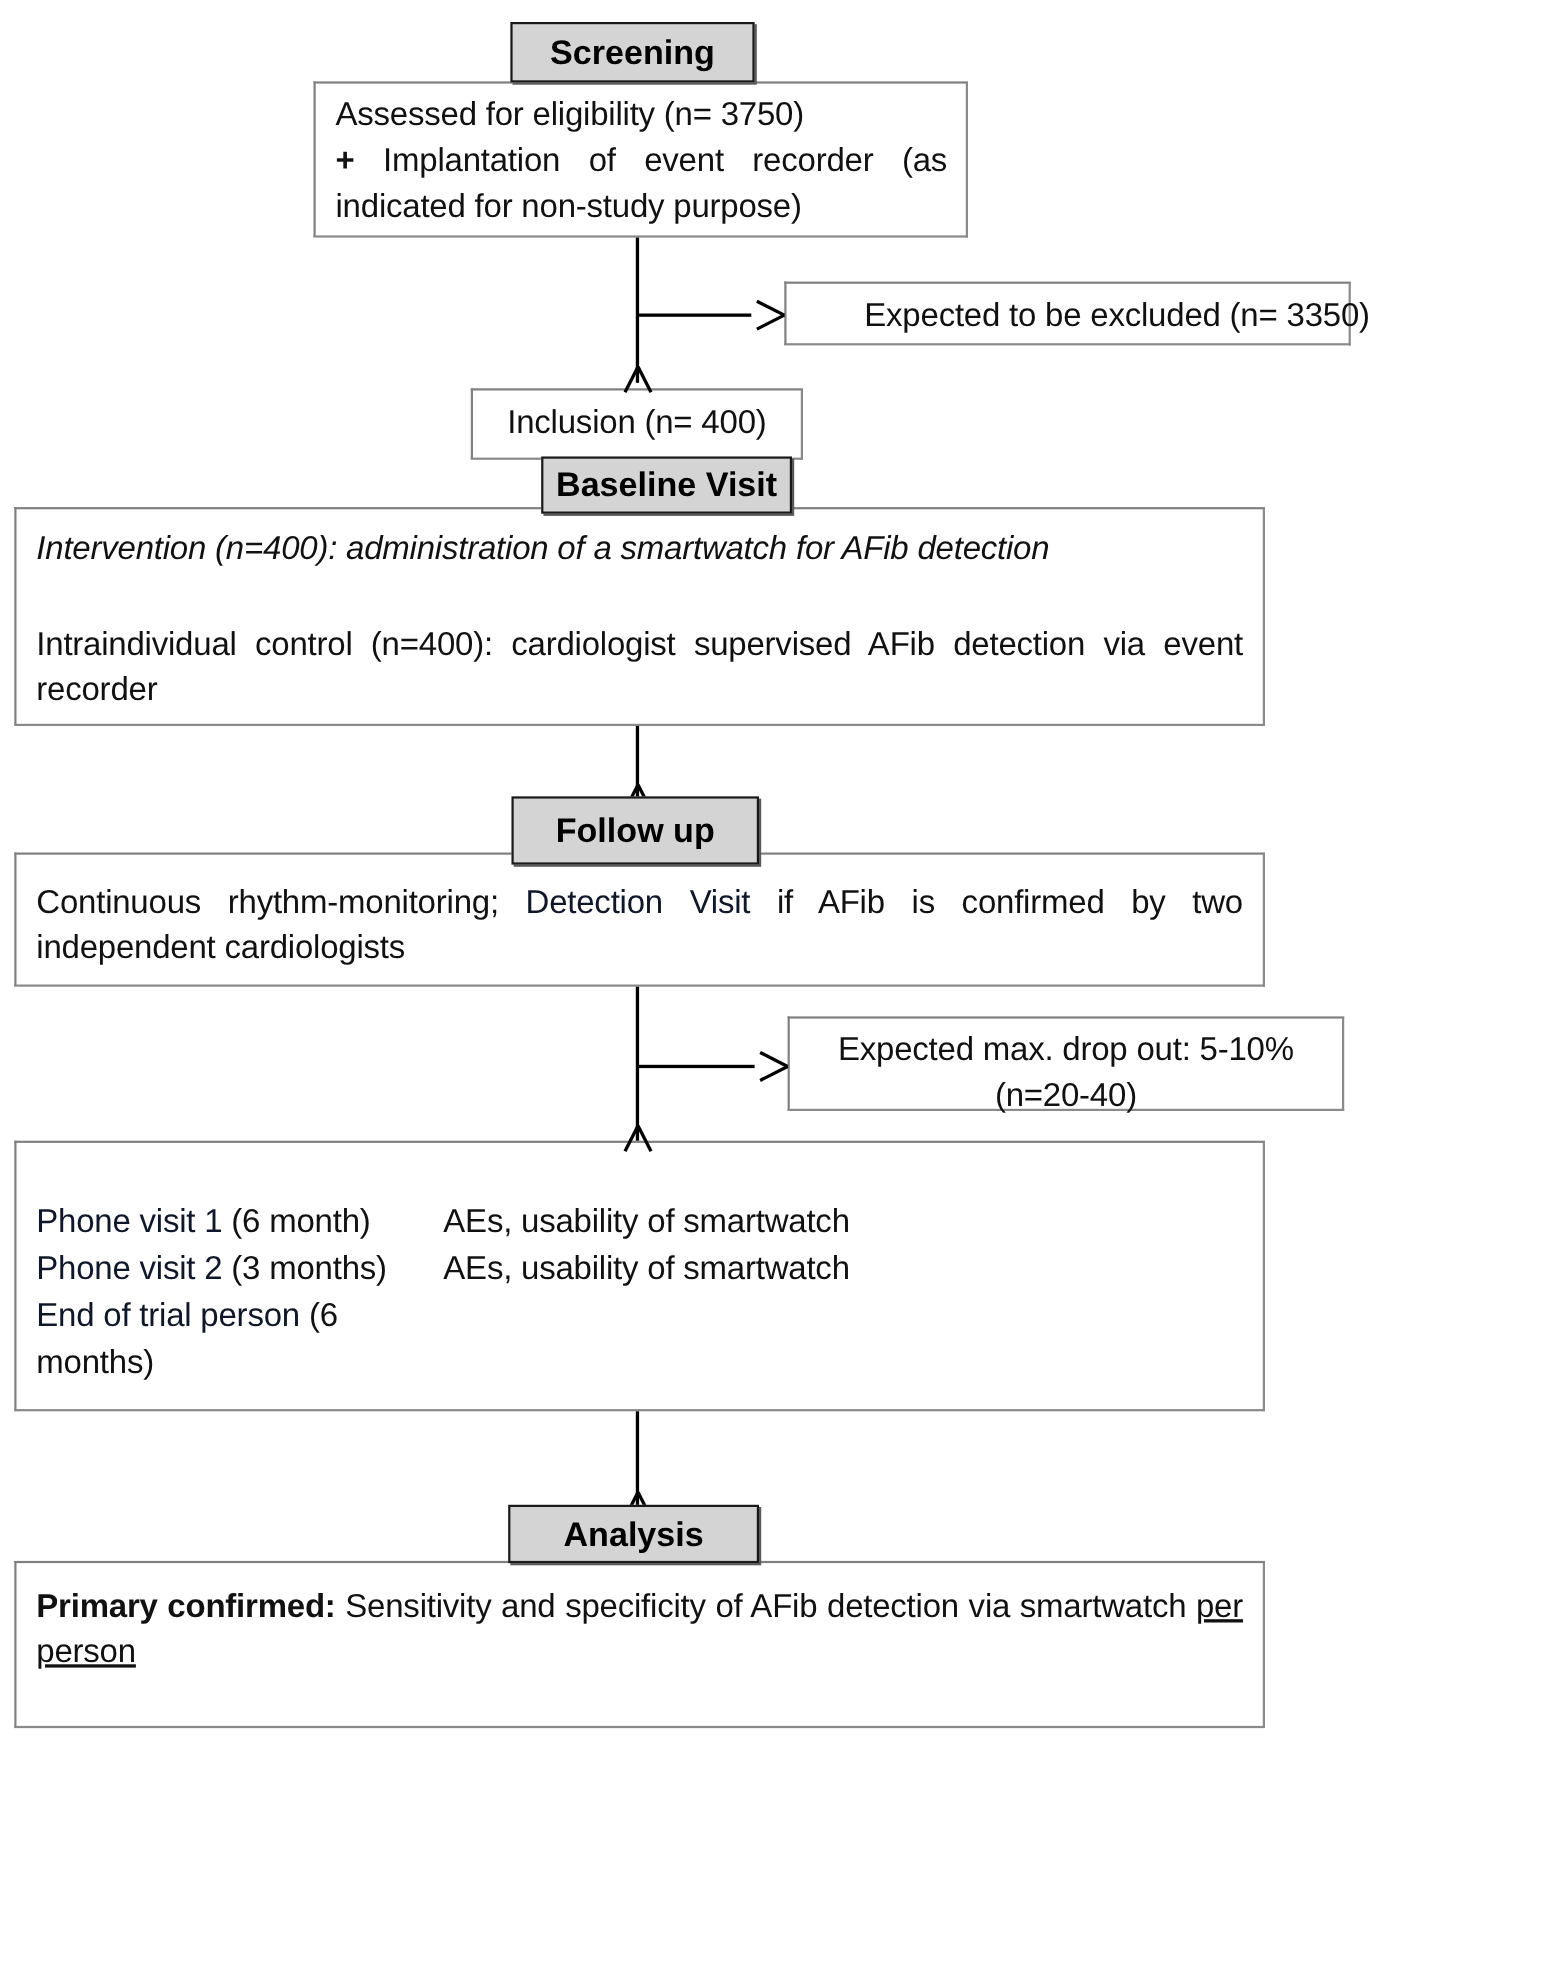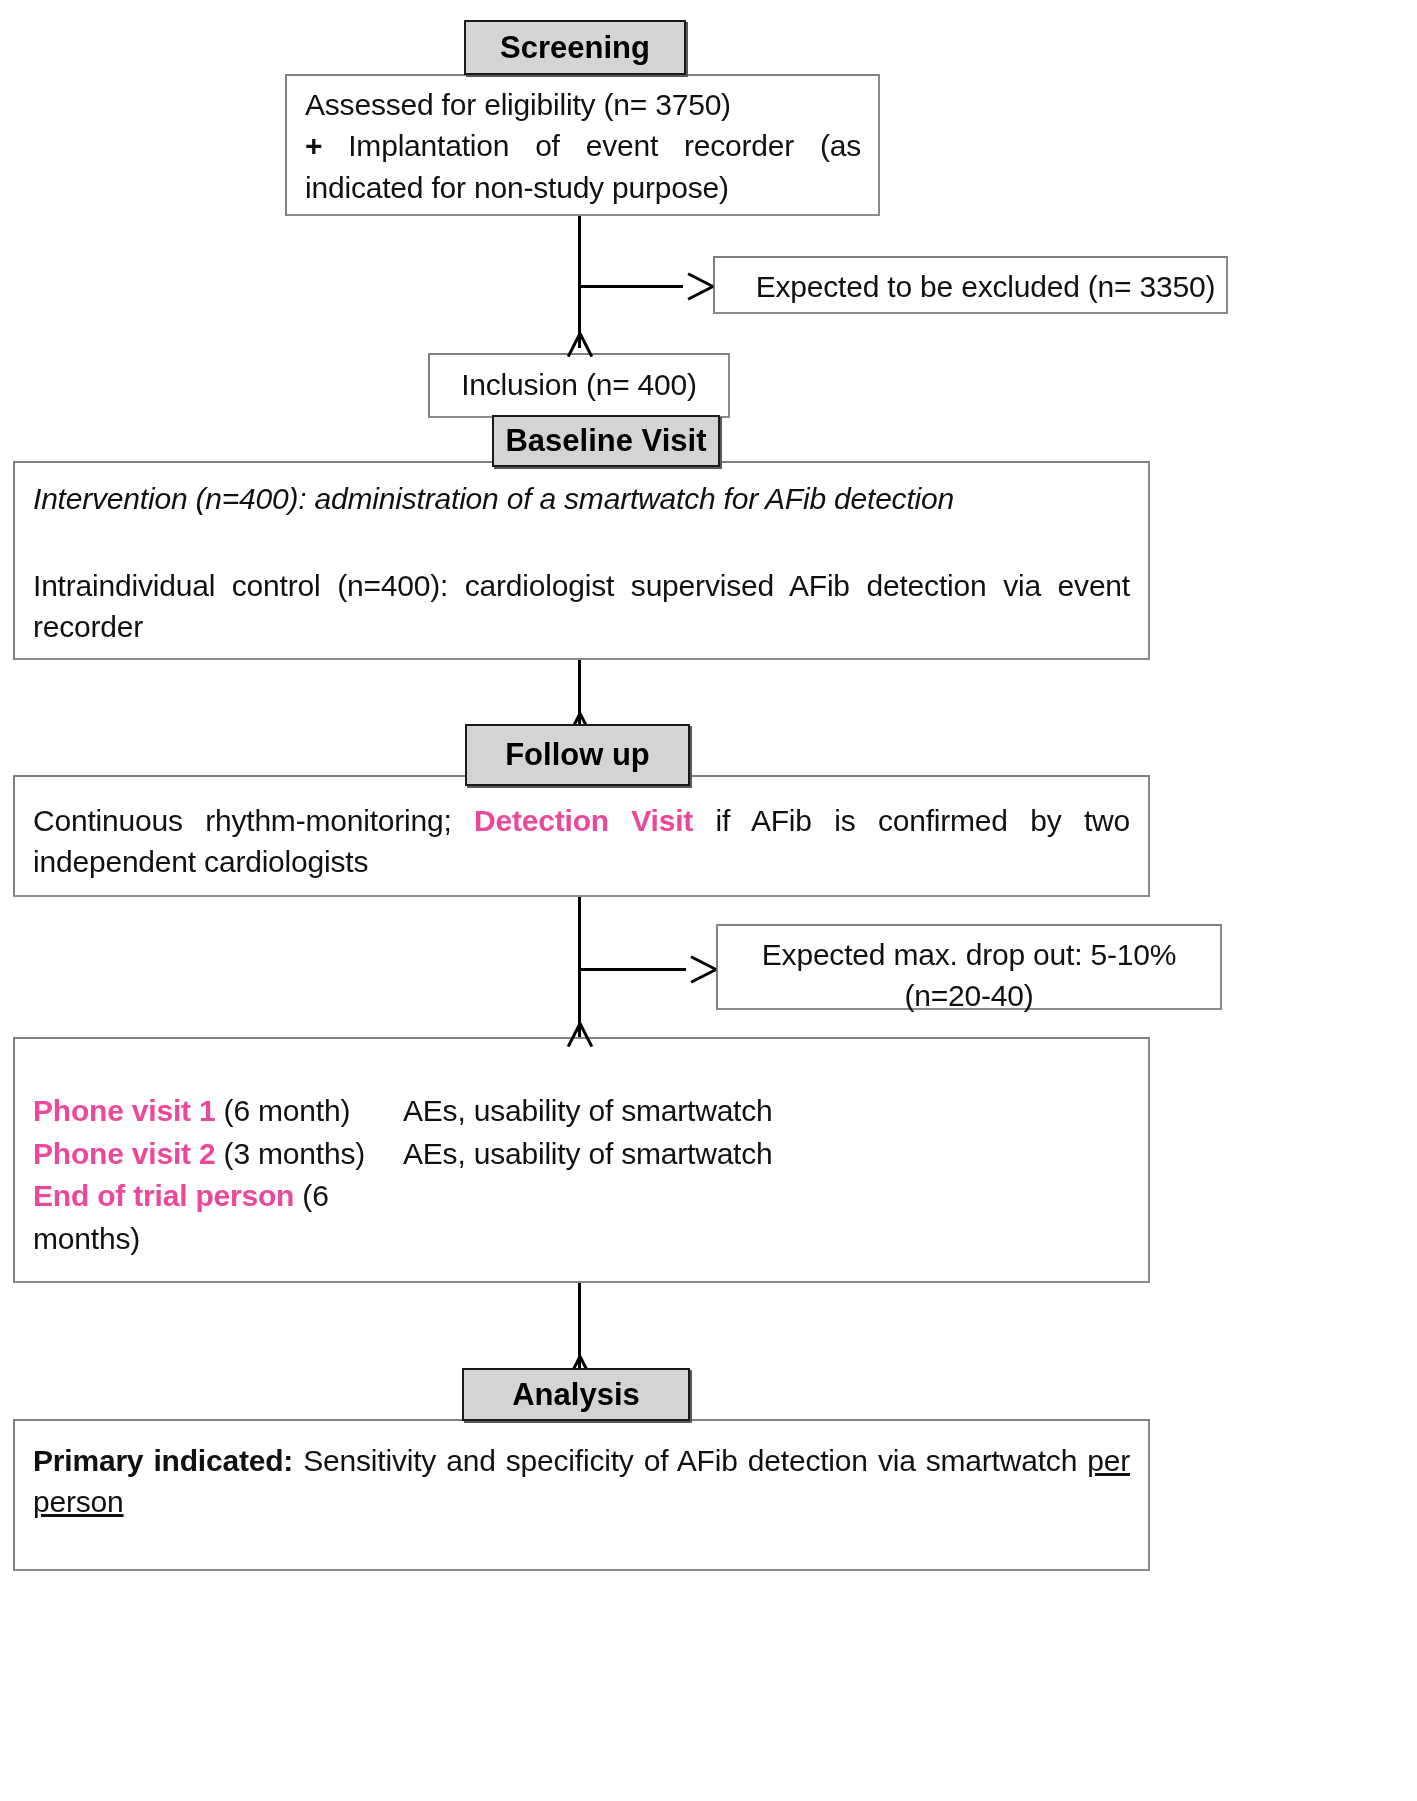--- a/index.html
+++ b/index.html
@@ -96,21 +96,21 @@
     position: absolute;
     width: 28px;
     height: 3px;
     background: #000;
     left: -27px;
   }
   .arrow-right::before { transform-origin: right center; transform: rotate(-27deg); top: 0; }
   .arrow-right::after  { transform-origin: right center; transform: rotate(27deg);  top: 0; }
 
   
-  .blue { color: #ec4899; font-weight: bold; }
+  .blue { color: #0f172a; font-weight: normal; }
   .b { font-weight: bold; }
   .u { text-decoration: underline; }
 
   
   .visit-row {
     display: flex;
     align-items: baseline;
     line-height: 1.42;
   }
   .visit-label { width: 370px; flex: 0 0 370px; }
@@ -132,21 +132,21 @@
     <span>Screening</span>
   </div>
 
   <div class="vline" style="left:578px; top:216px; height:132px;"></div>
   <div class="arrow-down" style="left:579px; top:332px;"></div>
 
   <div class="hline" style="left:579px; top:285px; width:104px;"></div>
   <div class="arrow-right" style="left:712px; top:285px;"></div>
 
   <div class="box" style="left:713px; top:256px; width:515px; height:58px;"></div>
-  <div class="box-text center" style="left:713px; top:266px; width:545px;">
+  <div class="box-text center" style="left:743px; top:266px; width:545px;">
     <span>Expected to be excluded (n= 3350)</span>
   </div>
 
   <div class="box" style="left:428px; top:353px; width:302px; height:65px;"></div>
   <div class="box-text center" style="left:428px; top:364px; width:302px;">
     <span>Inclusion (n= 400)</span>
   </div>
 
   <div class="box" style="left:13px; top:461px; width:1137px; height:199px;"></div>
 
@@ -206,20 +206,20 @@
     </div>
 
   </div>
 
   <div class="vline" style="left:578px; top:1283px; height:88px;"></div>
   <div class="arrow-down" style="left:579px; top:1355px;"></div>
 
   <div class="box" style="left:13px; top:1419px; width:1137px; height:152px;"></div>
 
   <div class="box-text justify" style="left:33px; top:1440px; width:1097px;">
-    <span class="b">Primary indicated:</span><span> Sensitivity and specificity of AFib detection via smartwatch </span><span class="u">per person</span>
+    <span class="b">Primary confirmed:</span><span> Sensitivity and specificity of AFib detection via smartwatch </span><span class="u">per person</span>
   </div>
 
   <div class="tab" style="left:462px; top:1368px; width:228px; height:53px;">
     <span>Analysis</span>
   </div>
 
 </div>
 
 </body></html>

